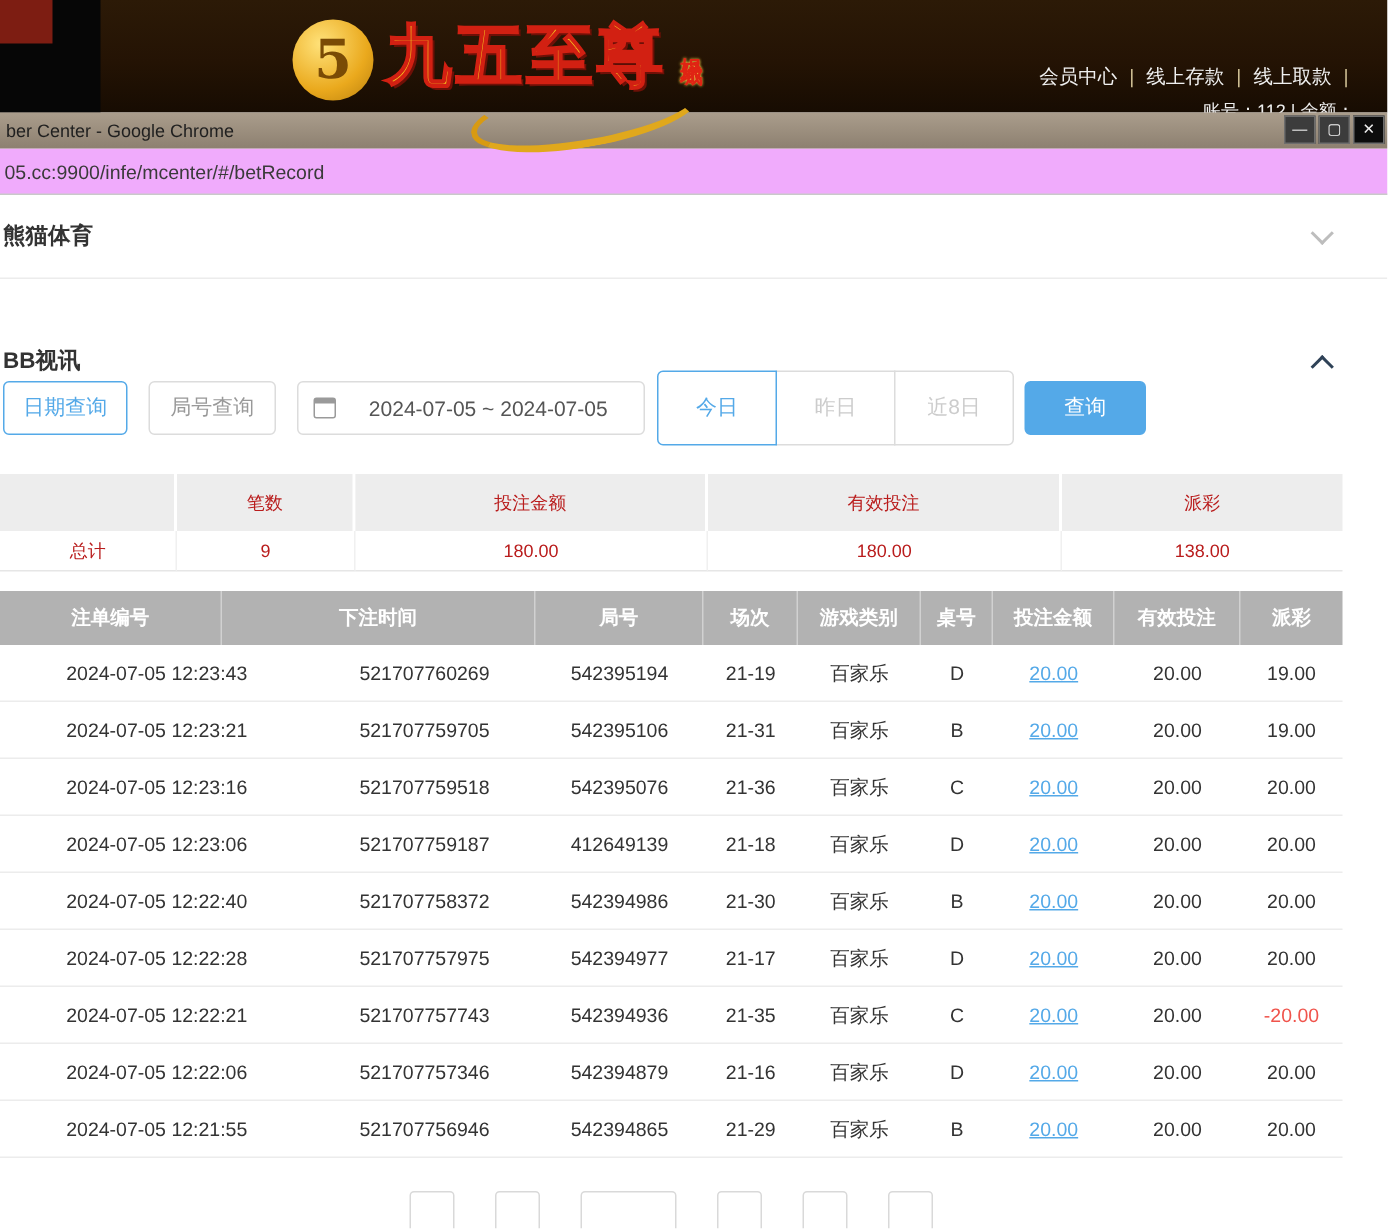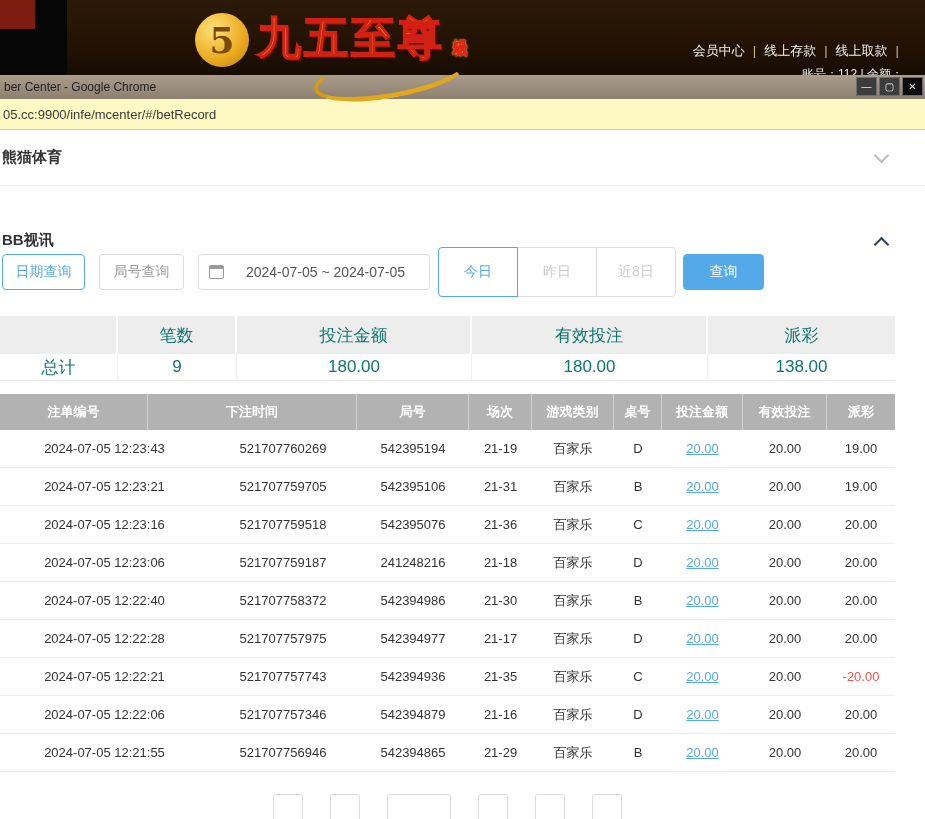--- a/index.html
+++ b/index.html
@@ -32,21 +32,21 @@
   .titlebar { position:absolute; left:0; top:75px; width:925px; height:24px; z-index:10;
               background:linear-gradient(180deg,#aa9d8c,#8d8070); display:flex; align-items:center; }
   .wtitle { font-size:12px; color:#1f1f1f; padding-left:4px; }
   .wbtns { position:absolute; right:2px; top:2px; display:flex; gap:2px; }
   .wbtn { width:21px; height:19px; background:#3c3c3c; border:1px solid #6d6d6d; color:#eee;
           font-size:10px; line-height:17px; text-align:center; cursor:pointer; }
   .wbtn.close { background:#0c0c0c; }
 
   
   .urlbar { position:absolute; left:0; top:99px; width:925px; height:31px; z-index:9;
-            background:#fef9c3; border-bottom:1px solid #c9c9c9; display:flex; align-items:center;
+            background:#f0abfc; border-bottom:1px solid #c9c9c9; display:flex; align-items:center;
             font-size:13px; color:#3a3a3a; padding-left:3px; }
 
   
   .content { position:absolute; left:0; top:130px; width:925px; height:689px; background:#fff; overflow:hidden; }
   .sec-row { height:56px; border-bottom:1px solid #ececec; display:flex; align-items:center;
              justify-content:space-between; padding:0 38px 0 2px; cursor:pointer; }
   .sec-row2 { height:64px; display:flex; align-items:flex-end; justify-content:space-between;
               padding:0 38px 0 2px; cursor:pointer; }
   .sec-title { font-size:15px; font-weight:bold; color:#333; }
   .chev { width:11px; height:11px; border-right:2px solid #bdbdbd; border-bottom:2px solid #bdbdbd; }
@@ -66,21 +66,21 @@
   .date-text { flex:1; text-align:center; }
   .btn-group { display:flex; margin-left:8px; }
   .gbtn { width:80px; height:50px; border:1px solid #dcdcdc; background:#fff; color:#ccc; font-size:14px;
           margin-left:-1px; cursor:pointer; font-family:"Liberation Sans", sans-serif; }
   .gbtn:first-child { border-radius:4px 0 0 4px; margin-left:0; }
   .gbtn:last-child { border-radius:0 4px 4px 0; }
   .gbtn.active { border-color:#54a9e8; color:#54a9e8; position:relative; z-index:2; }
   .primary { background:#54a9e8; border:1px solid #54a9e8; color:#fff; width:81px; margin-left:7px; }
 
   
-  .summary { width:895px; font-size:17px; color:#0f766e; }
+  .summary { width:895px; font-size:12px; color:#b91c1c; }
   .sum-row { display:flex; }
   .sum-cell { display:flex; align-items:center; justify-content:center; }
   .sum-head .sum-cell { height:38px; background:#ededed; border-right:2px solid #fff; }
   .sum-head .sum-cell:last-child { border-right:none; }
   .sum-body .sum-cell { height:27px; border-right:1px solid #f0f0f0; border-bottom:1px solid #e6e6e6; }
   .sum-body .sum-cell:last-child { border-right:none; }
   .s0{width:118px} .s1{width:119px} .s2{width:235px} .s3{width:236px} .s4{width:187px}
 
   
   .bet-table { width:895px; margin-top:13px; }
@@ -219,21 +219,21 @@
             <div class="tcell c3">21-36</div>
             <div class="tcell c4">百家乐</div>
             <div class="tcell c5">C</div>
             <div class="tcell c6 link">20.00</div>
             <div class="tcell c7">20.00</div>
             <div class="tcell c8">20.00</div>
           </div>
           <div class="trow">
             <div class="tcell c0">2024-07-05 12:23:06</div>
             <div class="tcell c1">521707759187</div>
-            <div class="tcell c2">241248216</div>
+            <div class="tcell c2">412649139</div>
             <div class="tcell c3">21-18</div>
             <div class="tcell c4">百家乐</div>
             <div class="tcell c5">D</div>
             <div class="tcell c6 link">20.00</div>
             <div class="tcell c7">20.00</div>
             <div class="tcell c8">20.00</div>
           </div>
           <div class="trow">
             <div class="tcell c0">2024-07-05 12:22:40</div>
             <div class="tcell c1">521707758372</div>

